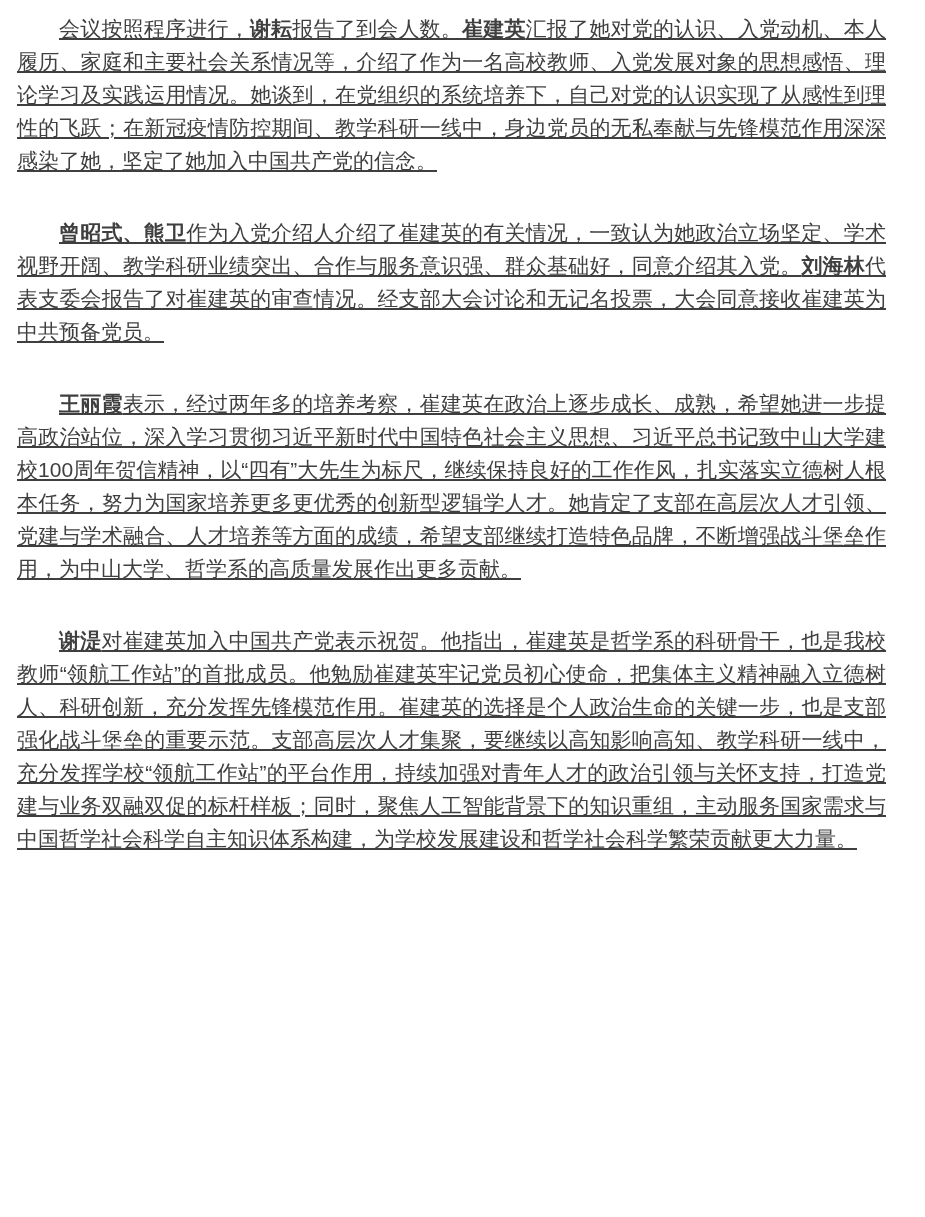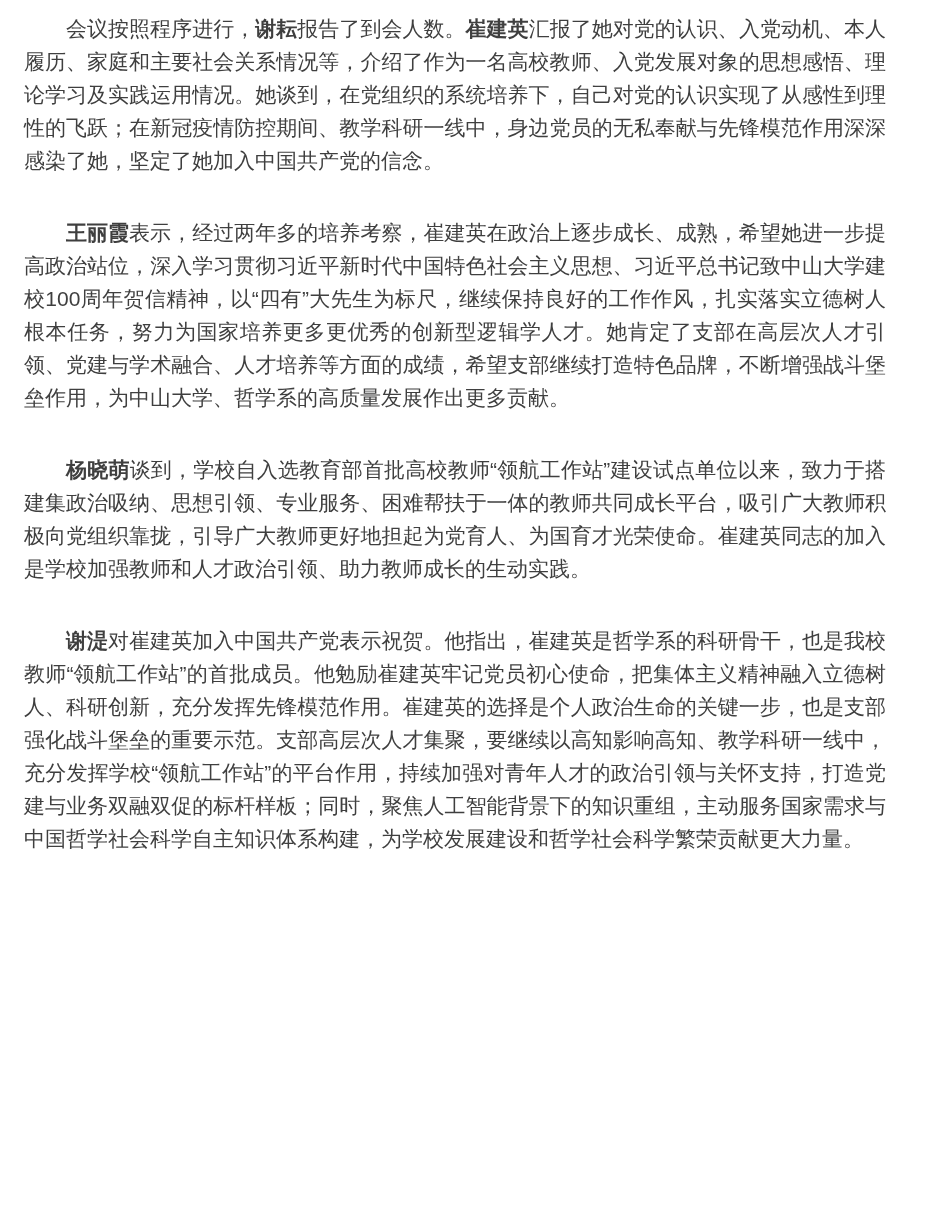--- a/index.html
+++ b/index.html
@@ -18,32 +18,33 @@
     width: 925px;
     padding: 12px 39px 0 13px;
     color: #3f3f3f;
     font-size: 21px;
     line-height: 33px;
     text-align: justify;
     letter-spacing: 0;
     word-break: break-all;
   }
   .para {
-    margin: 0 0 39px 11px;
+    margin: 0 0 39px 4px;
     text-indent: 2em;
+    text-decoration: underline;
   }
   .para:last-child {
     margin-bottom: 0;
   }
   .para strong {
     font-weight: 700;
     color: inherit;
   }
 </style>
 </head>
 <body style="background: rgb(255, 255, 255);">
 
 <main class="article" style="color: rgb(63, 63, 63);">
     <p class="para"><span>会议按照程序进行，</span><strong>谢耘</strong><span>报告了到会人数。</span><strong>崔建英</strong><span>汇报了她对党的认识、入党动机、本人履历、家庭和主要社会关系情况等，介绍了作为一名高校教师、入党发展对象的思想感悟、理论学习及实践运用情况。她谈到，在党组织的系统培养下，自己对党的认识实现了从感性到理性的飞跃；在新冠疫情防控期间、教学科研一线中，身边党员的无私奉献与先锋模范作用深深感染了她，坚定了她加入中国共产党的信念。</span></p>
+    <p class="para"><strong>曾昭式、熊卫</strong><span>作为入党介绍人介绍了崔建英的有关情况，一致认为她政治立场坚定、学术视野开阔、教学科研业绩突出、合作与服务意识强、群众基础好，同意介绍其入党。</span><strong>刘海林</strong><span>代表支委会报告了对崔建英的审查情况。经支部大会讨论和无记名投票，大会同意接收崔建英为中共预备党员。</span></p>
     <p class="para"><strong>王丽霞</strong><span>表示，经过两年多的培养考察，崔建英在政治上逐步成长、成熟，希望她进一步提高政治站位，深入学习贯彻习近平新时代中国特色社会主义思想、习近平总书记致中山大学建校100周年贺信精神，以“四有”大先生为标尺，继续保持良好的工作作风，扎实落实立德树人根本任务，努力为国家培养更多更优秀的创新型逻辑学人才。她肯定了支部在高层次人才引领、党建与学术融合、人才培养等方面的成绩，希望支部继续打造特色品牌，不断增强战斗堡垒作用，为中山大学、哲学系的高质量发展作出更多贡献。</span></p>
-    <p class="para"><strong>杨晓萌</strong><span>谈到，学校自入选教育部首批高校教师“领航工作站”建设试点单位以来，致力于搭建集政治吸纳、思想引领、专业服务、困难帮扶于一体的教师共同成长平台，吸引广大教师积极向党组织靠拢，引导广大教师更好地担起为党育人、为国育才光荣使命。崔建英同志的加入是学校加强教师和人才政治引领、助力教师成长的生动实践。</span></p>
     <p class="para"><strong>谢湜</strong><span>对崔建英加入中国共产党表示祝贺。他指出，崔建英是哲学系的科研骨干，也是我校教师“领航工作站”的首批成员。他勉励崔建英牢记党员初心使命，把集体主义精神融入立德树人、科研创新，充分发挥先锋模范作用。崔建英的选择是个人政治生命的关键一步，也是支部强化战斗堡垒的重要示范。支部高层次人才集聚，要继续以高知影响高知、教学科研一线中，充分发挥学校“领航工作站”的平台作用，持续加强对青年人才的政治引领与关怀支持，打造党建与业务双融双促的标杆样板；同时，聚焦人工智能背景下的知识重组，主动服务国家需求与中国哲学社会科学自主知识体系构建，为学校发展建设和哲学社会科学繁荣贡献更大力量。</span></p>
   </main>
 
 </body></html>

